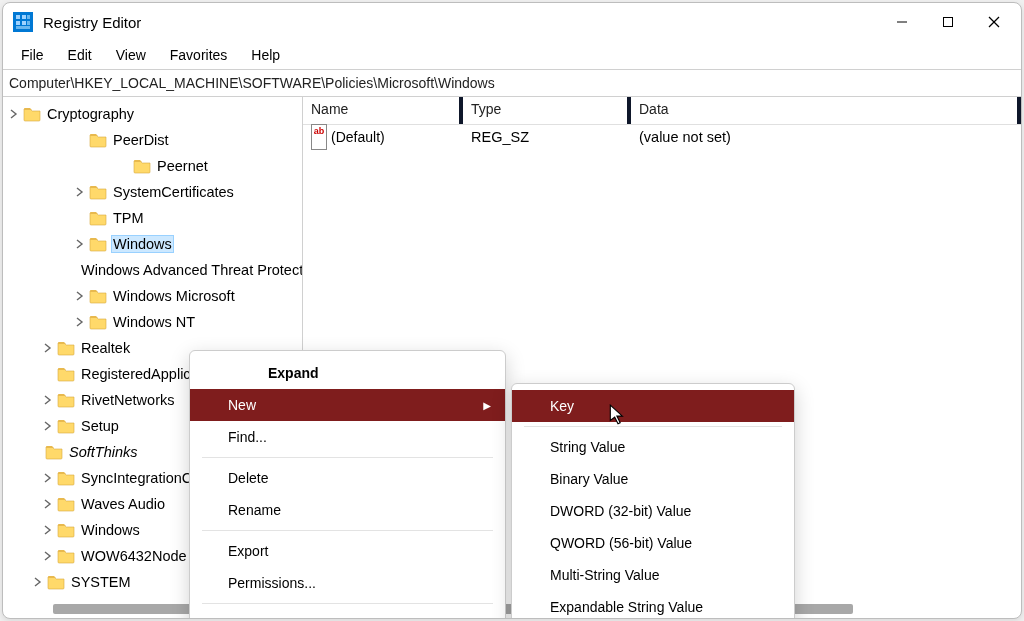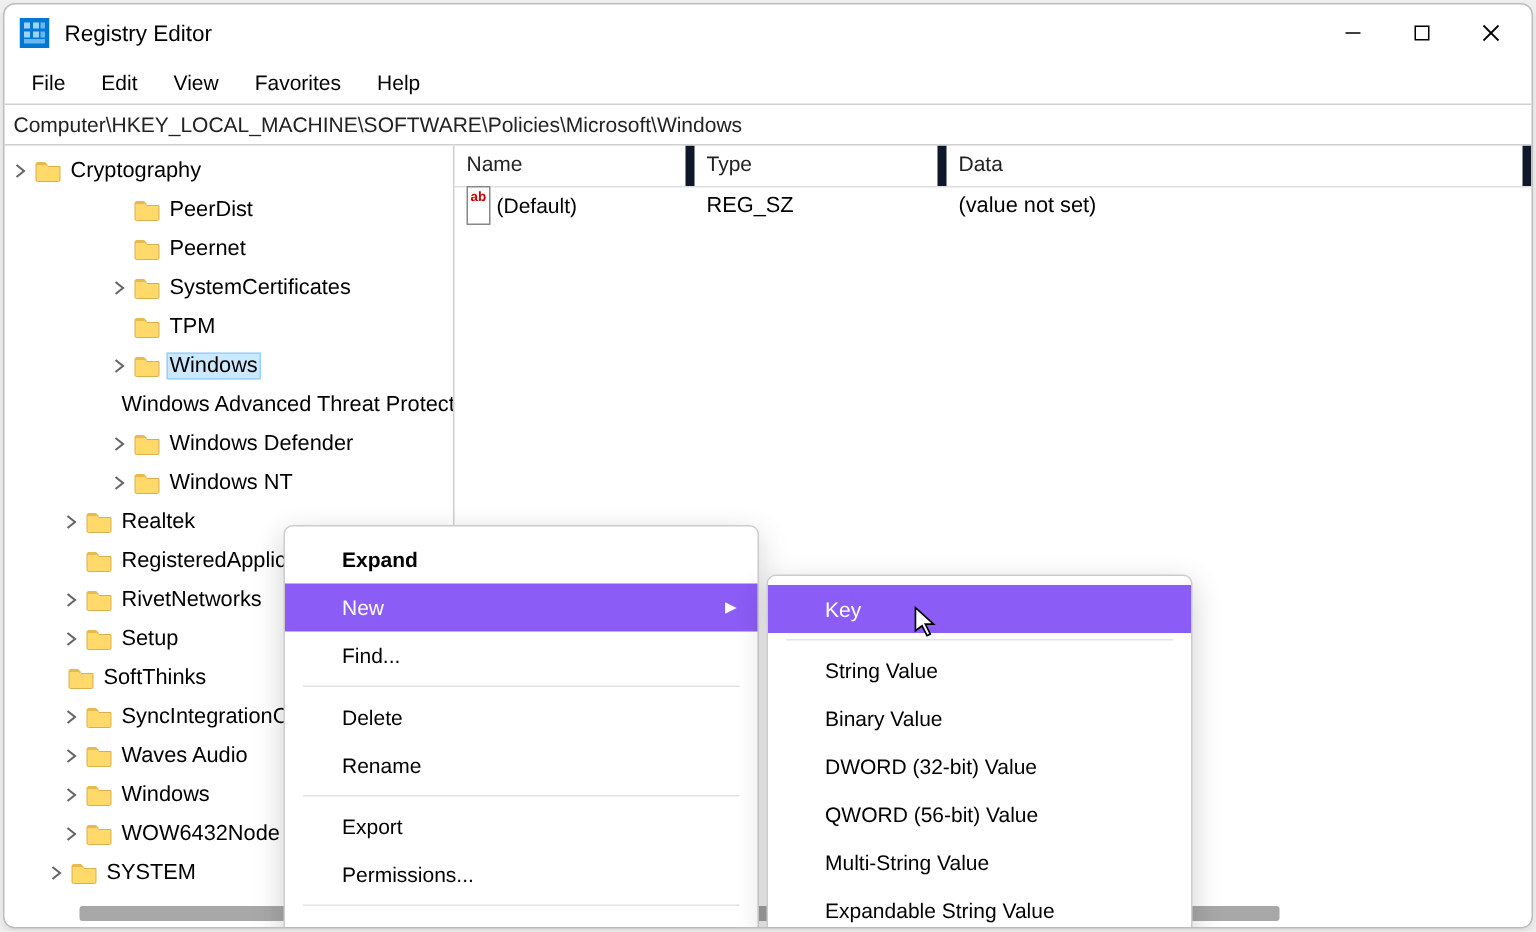--- a/index.html
+++ b/index.html
@@ -25,21 +25,21 @@
 .tree-inner { padding-top: 4px; height: 100%; overflow: hidden; }
 .tree-row { display: flex; align-items: center; height: 26px; padding-left: 4px; white-space: nowrap; cursor: pointer; }
 .tree-row .chev { width: 14px; height: 14px; display: inline-flex; align-items: center; justify-content: center; color: #555; font-size: 10px; }
 .tree-row .chev.blank { visibility: hidden; }
 .tree-row .folder { width: 18px; height: 16px; margin: 0 4px 0 2px; }
 .tree-row .label { font-size: 14.5px; padding: 1px 2px; }
 .tree-row.selected .label { background: #cce8ff; border: 1px solid #99d1ff; padding: 0 1px; }
 
 .values { flex: 1; display: flex; flex-direction: column; overflow: hidden; }
 .values-header { height: 28px; display: flex; border-bottom: 1px solid #e0e0e0; }
-.vh { padding: 4px 8px; border-right: 6px solid #0f172a; font-size: 14px; color: #222; cursor: pointer; }
+.vh { padding: 4px 8px; border-right: 4px solid #0f172a; font-size: 14px; color: #222; cursor: pointer; }
 .vh.name { width: 160px; }
 .vh.type { width: 168px; }
 .vh.data { flex: 1; }
 .values-body { flex: 1; }
 .value-row { display: flex; height: 24px; align-items: center; }
 .value-row .vc { padding: 0 8px; font-size: 14.5px; }
 .value-row .vc.name { width: 160px; display: flex; align-items: center; gap: 4px; }
 .value-row .vc.type { width: 168px; }
 .value-row .vc.data { flex: 1; }
 .ab-icon { width: 16px; height: 26px; border: 1px solid #888; display: inline-block; font-size: 9px; line-height: 12px; font-weight: bold; color: #c00; text-align: center; background: #fff; }
@@ -47,22 +47,22 @@
 .scrollbar-h { position: absolute; bottom: 2px; height: 14px; background: transparent; }
 .scrollbar-h .thumb { height: 10px; background: #a8a8a8; border-radius: 2px; margin-top: 2px; }
 .sb1 { left: 10px; width: 284px; }
 .sb1 .thumb { width: 180px; margin-left: 40px; }
 .sb2 { left: 320px; width: 684px; }
 .sb2 .thumb { width: 510px; margin-left: 20px; }
 
 .ctx { position: absolute; background: #fff; border: 1px solid #ccc; border-radius: 6px; box-shadow: 0 6px 20px rgba(0,0,0,.18); padding: 6px 0; z-index: 10; }
 .ctx .mi { height: 32px; display: flex; align-items: center; padding: 0 18px 0 38px; cursor: pointer; position: relative; font-size: 15px; }
 .ctx .mi .arrow { position: absolute; right: 14px; font-size: 10px; color: #444; }
-.ctx .mi.bold { font-weight: 600; }
-.ctx .mi.hl { background: #8b5cf6; color: #fff; }
+.ctx .mi.bold { font-weight: 600; margin-left: 40px; }
+.ctx .mi.hl { background: #7f1d1d; color: #fff; }
 .ctx .mi.hl .arrow { color: #fff; }
 .ctx .sep { border-top: 1px solid #e3e3e3; margin: 4px 12px; }
 
 .ctx-main { left: 186px; top: 253px; width: 317px; }
 .ctx-sub  { left: 508px; top: 286px; width: 284px; }
 
 .cursor { position: absolute; left: 606px; top: 307px; width: 18px; height: 22px; z-index: 20; pointer-events: none; }
 </style>
 </head>
 <body>
@@ -128,21 +128,21 @@
             <span class="label">Cryptography</span>
           </div>
           <div class="tree-row" style="padding-left: 70px;">
             <span class="chev blank"></span>
             <svg class="folder" viewBox="0 0 18 16">
               <path d="M1 3 h6 l2 2 h8 v9 a1 1 0 0 1 -1 1 H2 a1 1 0 0 1 -1 -1 Z" fill="#ffd96a" stroke="#d6a93e" stroke-width="0.6"></path>
               <path d="M1 3 a1 1 0 0 1 1 -1 h5 l2 2 H1 Z" fill="#e8b94e"></path>
             </svg>
             <span class="label">PeerDist</span>
           </div>
-          <div class="tree-row" style="padding-left: 70px;">
+          <div class="tree-row" style="padding-left: 70px; margin-left: 44px;">
             <span class="chev blank"></span>
             <svg class="folder" viewBox="0 0 18 16">
               <path d="M1 3 h6 l2 2 h8 v9 a1 1 0 0 1 -1 1 H2 a1 1 0 0 1 -1 -1 Z" fill="#ffd96a" stroke="#d6a93e" stroke-width="0.6"></path>
               <path d="M1 3 a1 1 0 0 1 1 -1 h5 l2 2 H1 Z" fill="#e8b94e"></path>
             </svg>
             <span class="label">Peernet</span>
           </div>
           <div class="tree-row" style="padding-left: 70px;">
             <span class="chev ">
               <svg width="10" height="10" viewBox="0 0 10 10">
@@ -186,21 +186,21 @@
           <div class="tree-row" style="padding-left: 70px;">
             <span class="chev ">
               <svg width="10" height="10" viewBox="0 0 10 10">
                 <path d="M2 1 L7 5 L2 9" fill="none" stroke="#666" stroke-width="1.4"></path>
               </svg>
             </span>
             <svg class="folder" viewBox="0 0 18 16">
               <path d="M1 3 h6 l2 2 h8 v9 a1 1 0 0 1 -1 1 H2 a1 1 0 0 1 -1 -1 Z" fill="#ffd96a" stroke="#d6a93e" stroke-width="0.6"></path>
               <path d="M1 3 a1 1 0 0 1 1 -1 h5 l2 2 H1 Z" fill="#e8b94e"></path>
             </svg>
-            <span class="label">Windows Defender</span>
+            <span class="label">Windows Microsoft</span>
           </div>
           <div class="tree-row" style="padding-left: 70px;">
             <span class="chev ">
               <svg width="10" height="10" viewBox="0 0 10 10">
                 <path d="M2 1 L7 5 L2 9" fill="none" stroke="#666" stroke-width="1.4"></path>
               </svg>
             </span>
             <svg class="folder" viewBox="0 0 18 16">
               <path d="M1 3 h6 l2 2 h8 v9 a1 1 0 0 1 -1 1 H2 a1 1 0 0 1 -1 -1 Z" fill="#ffd96a" stroke="#d6a93e" stroke-width="0.6"></path>
               <path d="M1 3 a1 1 0 0 1 1 -1 h5 l2 2 H1 Z" fill="#e8b94e"></path>
@@ -244,21 +244,21 @@
               <svg width="10" height="10" viewBox="0 0 10 10">
                 <path d="M2 1 L7 5 L2 9" fill="none" stroke="#666" stroke-width="1.4"></path>
               </svg>
             </span>
             <svg class="folder" viewBox="0 0 18 16">
               <path d="M1 3 h6 l2 2 h8 v9 a1 1 0 0 1 -1 1 H2 a1 1 0 0 1 -1 -1 Z" fill="#ffd96a" stroke="#d6a93e" stroke-width="0.6"></path>
               <path d="M1 3 a1 1 0 0 1 1 -1 h5 l2 2 H1 Z" fill="#e8b94e"></path>
             </svg>
             <span class="label">Setup</span>
           </div>
-          <div class="tree-row" style="padding-left: 26px;">
+          <div class="tree-row" style="padding-left: 26px; font-style: italic;">
             <span class="chev blank"></span>
             <svg class="folder" viewBox="0 0 18 16">
               <path d="M1 3 h6 l2 2 h8 v9 a1 1 0 0 1 -1 1 H2 a1 1 0 0 1 -1 -1 Z" fill="#ffd96a" stroke="#d6a93e" stroke-width="0.6"></path>
               <path d="M1 3 a1 1 0 0 1 1 -1 h5 l2 2 H1 Z" fill="#e8b94e"></path>
             </svg>
             <span class="label">SoftThinks</span>
           </div>
           <div class="tree-row" style="padding-left: 38px;">
             <span class="chev ">
               <svg width="10" height="10" viewBox="0 0 10 10">

